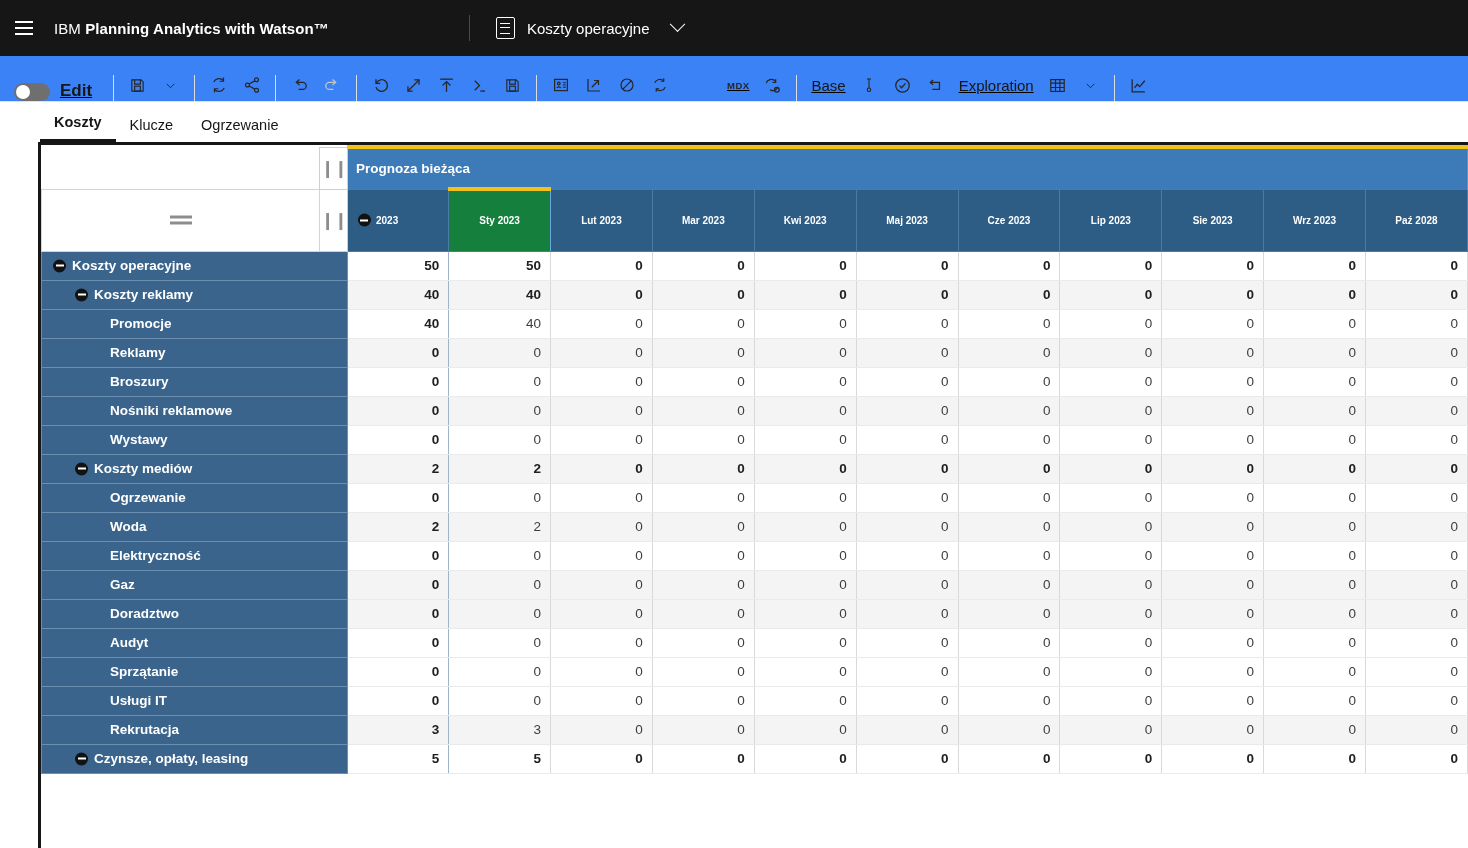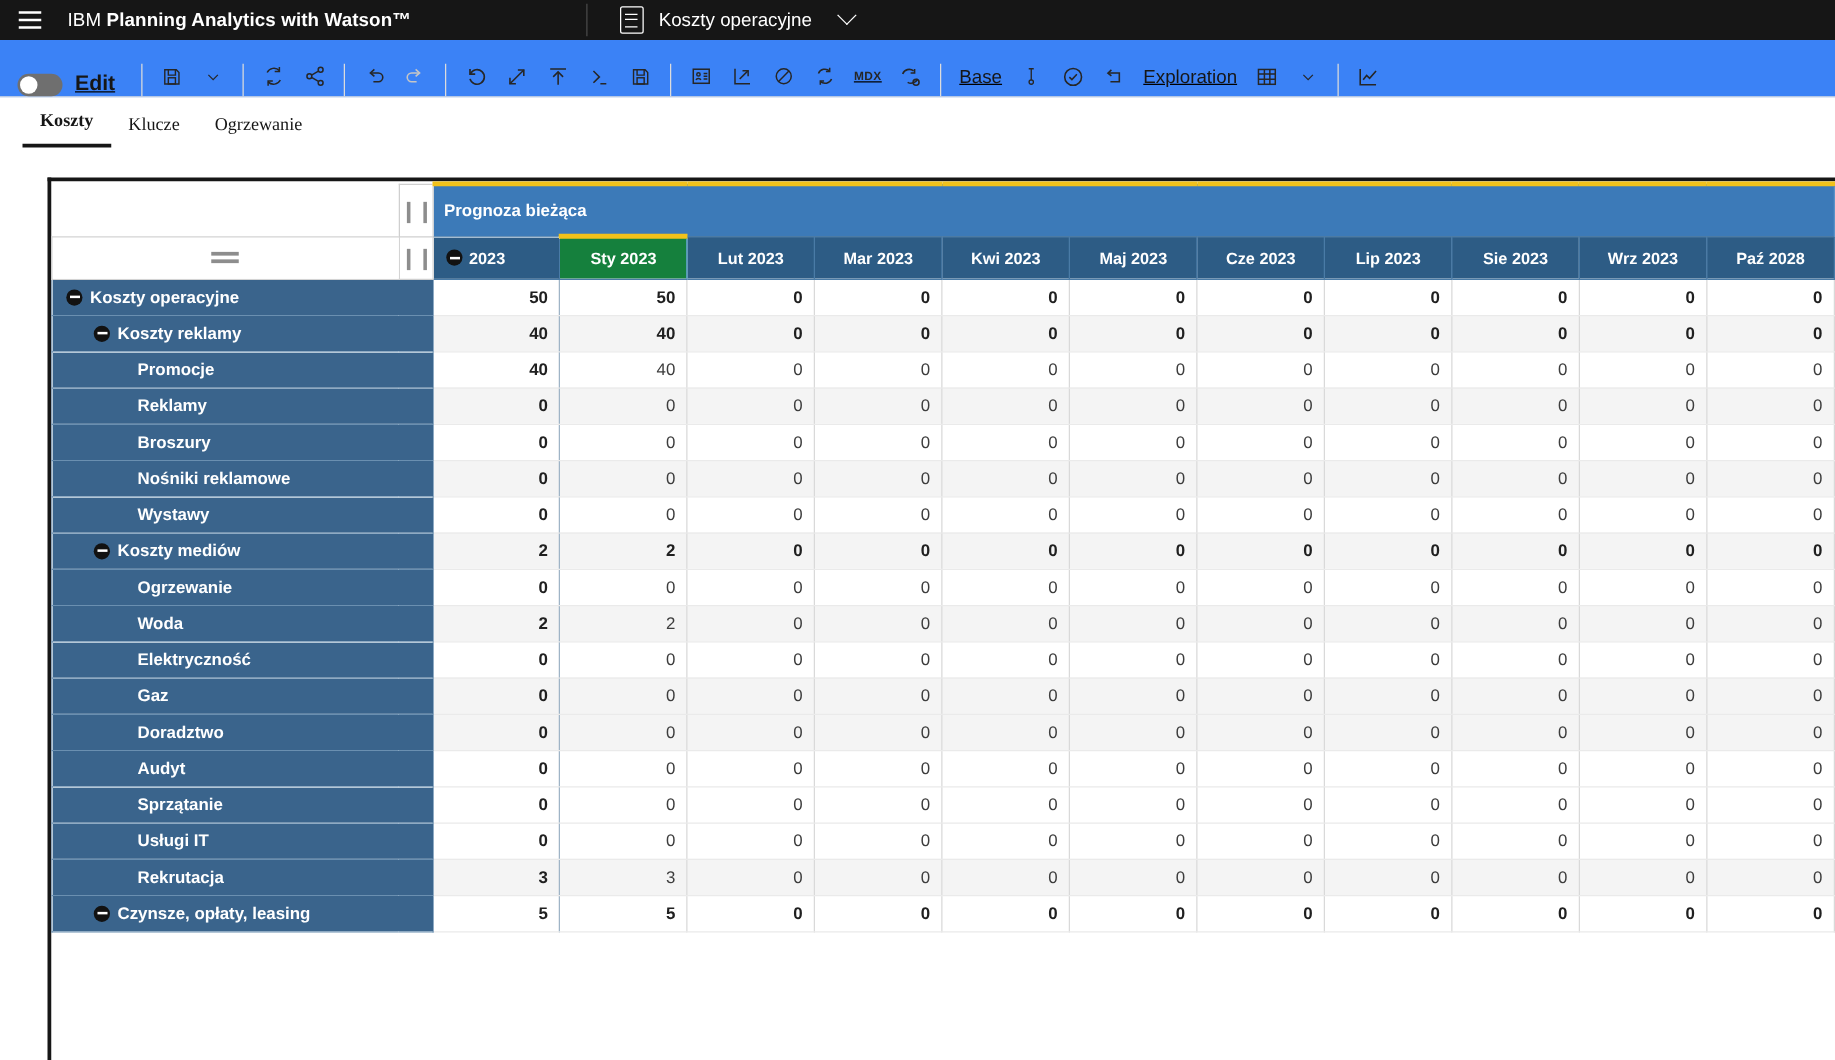--- a/index.html
+++ b/index.html
@@ -5,21 +5,21 @@
   * { box-sizing: border-box; margin: 0; padding: 0; }
   html, body {
     width: 1468px; height: 848px;
     font-family: "Liberation Sans", sans-serif;
     background: #ffffff;
     overflow: hidden;
   }
 
   
   .topbar {
-    height: 32px; background: #161616; color: #ffffff;
+    height: 56px; background: #161616; color: #ffffff;
     display: flex; align-items: center;
   }
   .hamburger {
     width: 48px; height: 48px;
     display: flex; flex-direction: column; align-items: center; justify-content: center;
     gap: 4px; cursor: pointer;
   }
   .hamburger i { display: block; width: 18px; height: 2px; background: #ffffff; }
   .brand {
     font-size: 15px; letter-spacing: .1px; white-space: nowrap;
@@ -60,24 +60,24 @@
   .toggle {
     width: 36px; height: 18px; border-radius: 9px; background: #6f6f6f;
     position: relative; cursor: pointer; margin-left: 4px;
   }
   .toggle::after {
     content: ""; position: absolute; left: 2px; top: 2px;
     width: 14px; height: 14px; border-radius: 50%; background: #ffffff;
   }
   .editlbl { font-size: 17px; font-weight: 700; color: #161616; margin: 0 14px 0 10px; }
   .tlabel { font-size: 15px; color: #161616; }
-  .mdx { font-size: 9.5px; font-weight: 700; letter-spacing: .4px; color: #262626; }
+  .mdx { font-size: 9.5px; font-weight: 700; letter-spacing: .4px; color: #262626; margin-left: 44px; }
 
   
-  .tabs { height: 40px; display: flex; align-items: flex-end; padding-left: 18px; background:#fff;font-family:Liberation Serif, serif; }
+  .tabs { height: 40px; display: flex; align-items: flex-end; padding-left: 40px; background:#fff; }
   .tab {
     font-size: 14.5px; color: #161616; padding: 0 14px 9px 14px; cursor: pointer;
     font-weight: 400;
   }
   .tab.active { font-weight: 700; border-bottom: 3px solid #161616; }
 
   
   .gridwrap {
     position: absolute; left: 38px; top: 142px; right: 0; bottom: 0;
     border-top: 3px solid #161616; border-left: 3px solid #161616;
@@ -103,22 +103,22 @@
     letter-spacing: -1px; cursor: col-resize; vertical-align: middle;
   }
 
   .bandcell {
     background: #3c7ab8; border-top: 4px solid #f1c21b; border-right: 1px solid #5a93c8;
     color: #ffffff; font-size: 13.5px; font-weight: 700; text-align: left;
     padding: 0 0 0 8px; height: 42px; white-space: nowrap;
   }
 
   th.colhdr {
-    background: #2d5c85; color: #ffffff; font-size: 13px; font-weight: 700;
-    text-align: center; height: 34px; border: 1px solid #4a7ba6; white-space: nowrap;
+    background: #2d5c85; color: #ffffff; font-size: 10px; font-weight: 700;
+    text-align: center; height: 62px; border: 1px solid #4a7ba6; white-space: nowrap;
   }
   th.colhdr.total { text-align: left; padding-left: 28px; position: relative; }
   th.colhdr.sel {
     background: #15803d; border-top: 4px solid #f1c21b; border-left: 1px solid #6ba6de;
     border-right: 1px solid #6ba6de;
   }
 
   
   td.rowhdr {
     background: #3a648c; color: #ffffff; font-size: 13.5px; font-weight: 700;

